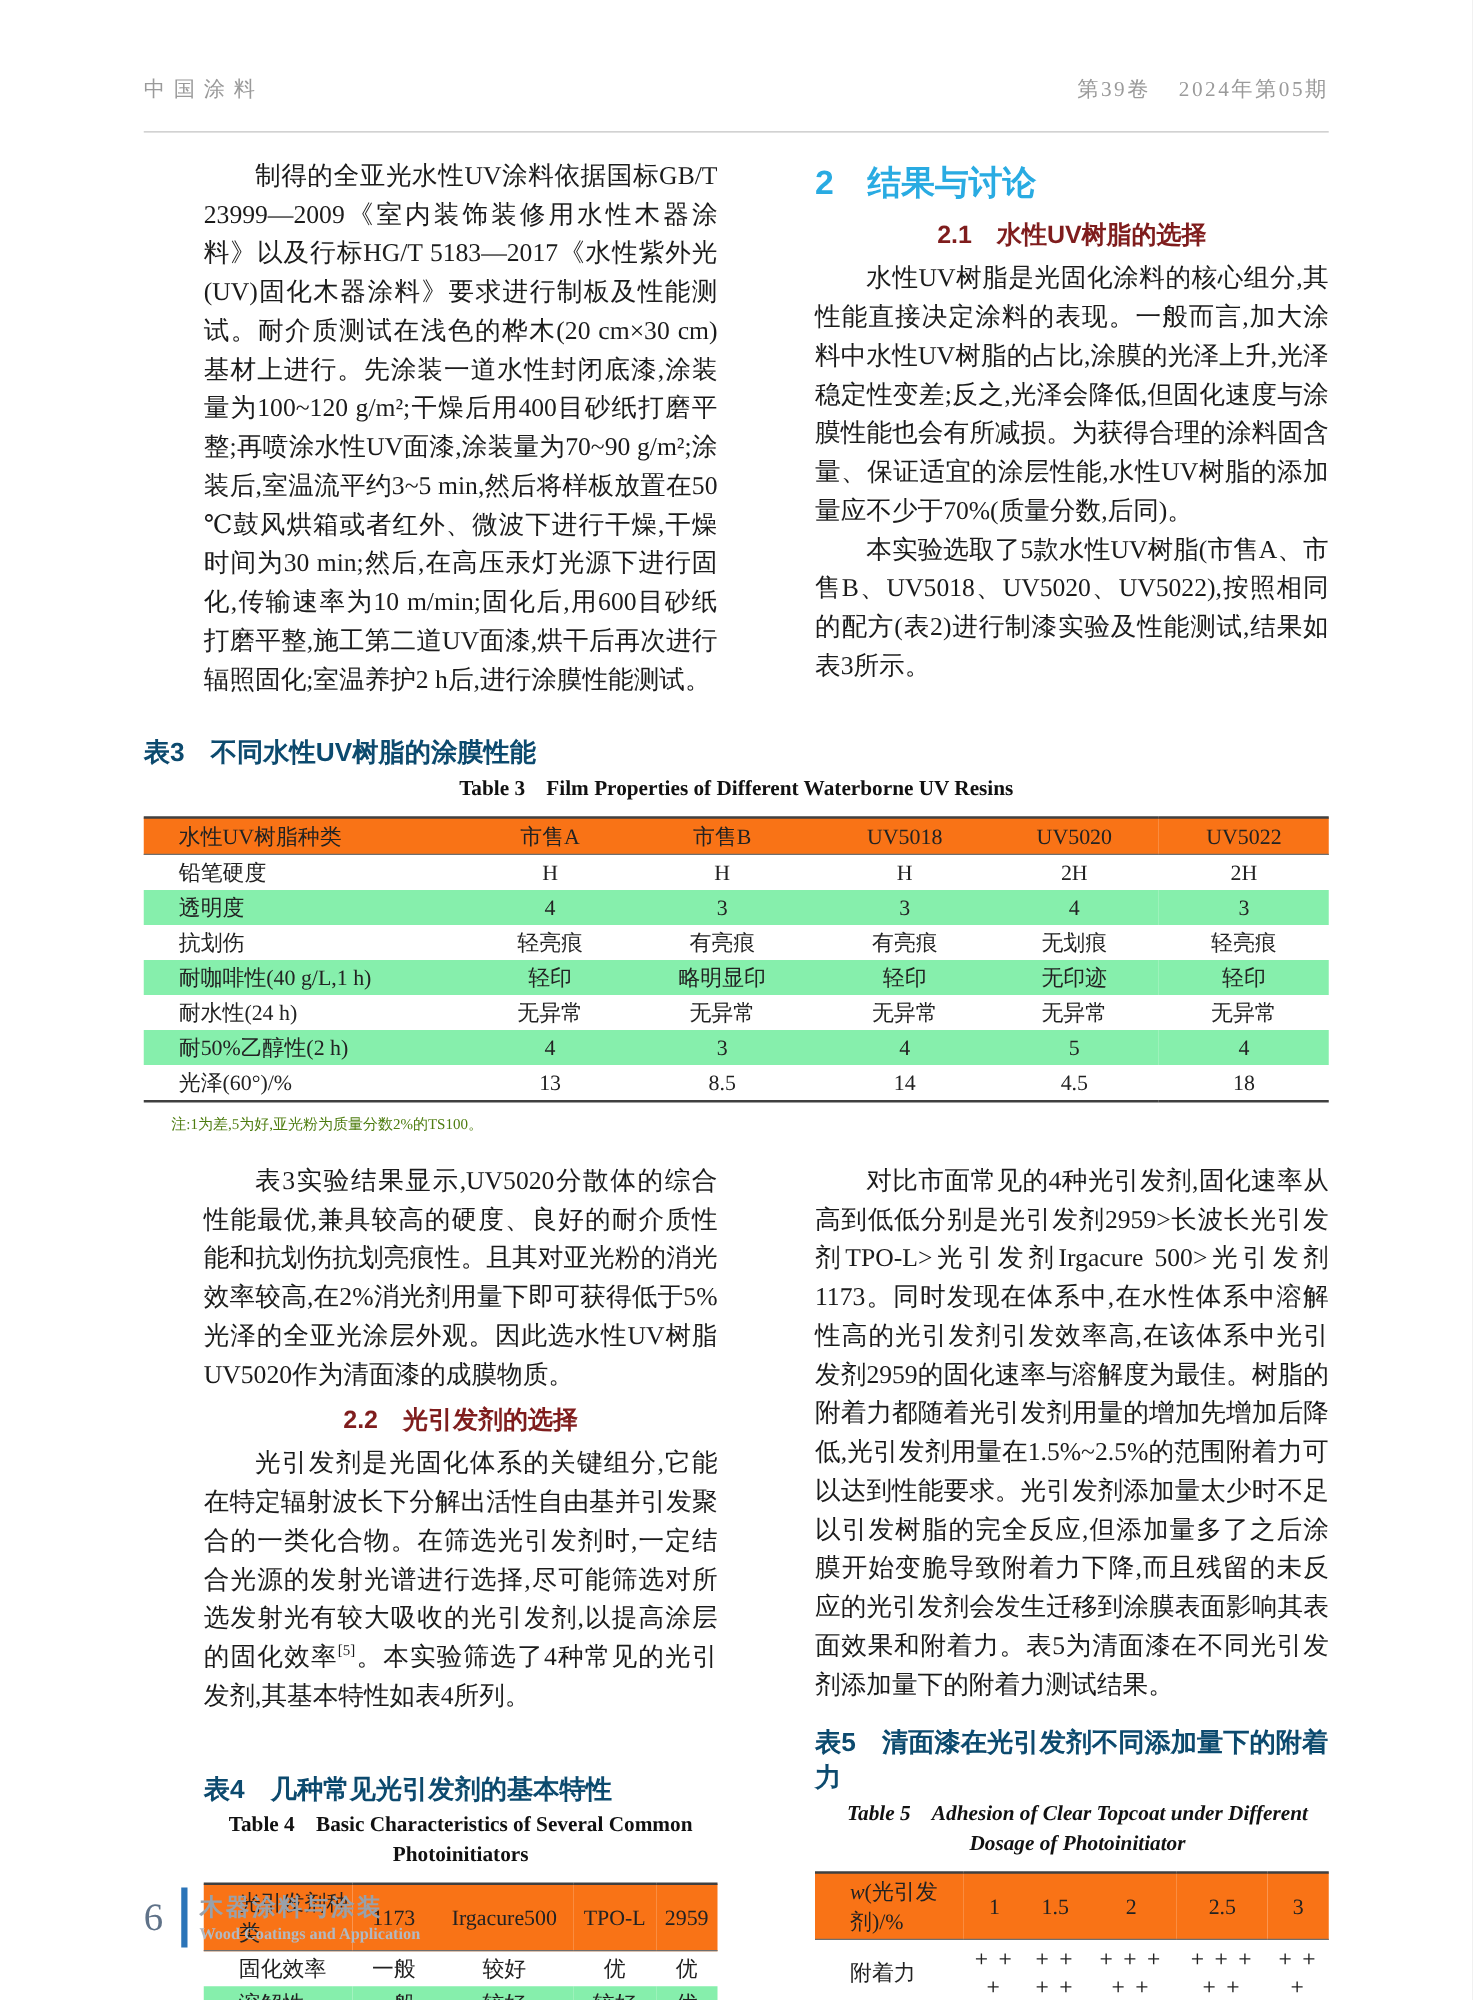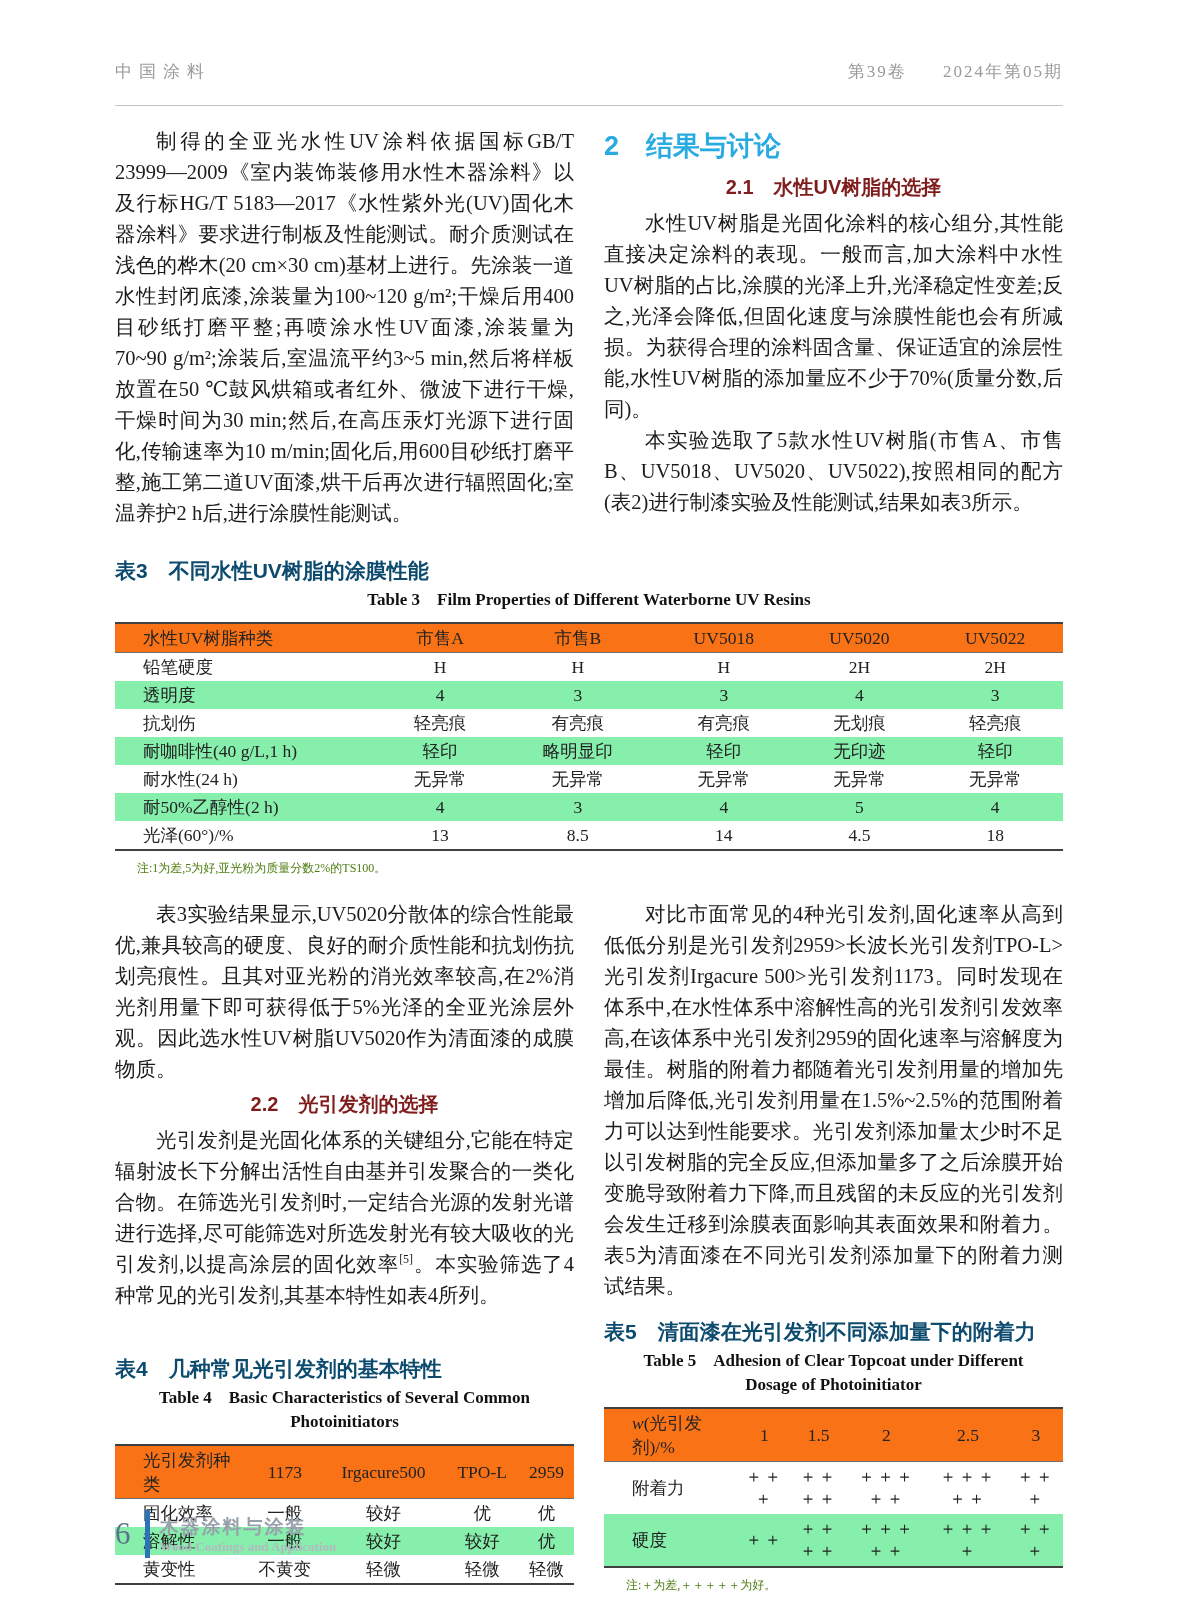--- a/index.html
+++ b/index.html
@@ -10,25 +10,25 @@
     font-family:"Liberation Serif","DejaVu Serif",serif; color:#1b1b1b;
   }
   .content { padding:60px 115px 0 115px; }
 
   
   .journal-header {
     display:flex; justify-content:space-between; align-items:flex-end;
     color:#9a9a9a; font-size:17px; padding-bottom:22px; border-bottom:1px solid #c4c4c4;
   }
   .journal-name { letter-spacing:7px; }
-  .issue-info span { margin-left:32px; letter-spacing:2px; }
+  .issue-info span { margin-left:18px; letter-spacing:2px; }
 
   
   .two-col { display:flex; gap:30px; }
-  .col { flex:1; min-width:0; }
+  .col { flex:1; min-width:0;margin-left:48px; }
   .top-cols { margin-top:20px; }
   .mid-cols { margin-top:22px; }
 
   p.body {
     font-size:20.5px; line-height:31px; text-align:justify; text-indent:2em;
   }
   p.body sup { font-size:12px; line-height:0; }
 
   .h-sec {
     font-family:"Liberation Sans","DejaVu Sans",sans-serif;
@@ -67,21 +67,21 @@
   .t4 col.label-col { width:29%; }
   .t4 col.c1 { width:16%; } .t4 col.c2 { width:27%; } .t4 col.c3 { width:16%; } .t4 col.c4 { width:12%; }
   .t4 .c-label, .t5 .c-label { padding-left:10px; }
 
   .t5 col.label-col { width:29%; }
   .t5 td.plus-cell div { line-height:22px; letter-spacing:2px; font-size:17px; }
   .t5 td.plus-cell { padding:4px 0; }
   .t5 em { font-style:italic; }
   .tbl-block-t4 { margin-top:44px; }
   .tbl-block-t5 { margin-top:16px; }
-  .tbl-title-en.narrow { width:420px; }
+  .tbl-title-en.narrow { width:420px;font-style:italic; }
 
   
   .page-footer {
     position:absolute; left:115px; bottom:42px;
     display:flex; align-items:center;
   }
   .page-num { font-size:31px; color:#5f7288; margin-right:14px; }
   .footer-bar { width:5px; height:48px; background:#2b74b8; margin-right:10px; }
   .footer-zh {
     font-family:"Liberation Sans","DejaVu Sans",sans-serif;

